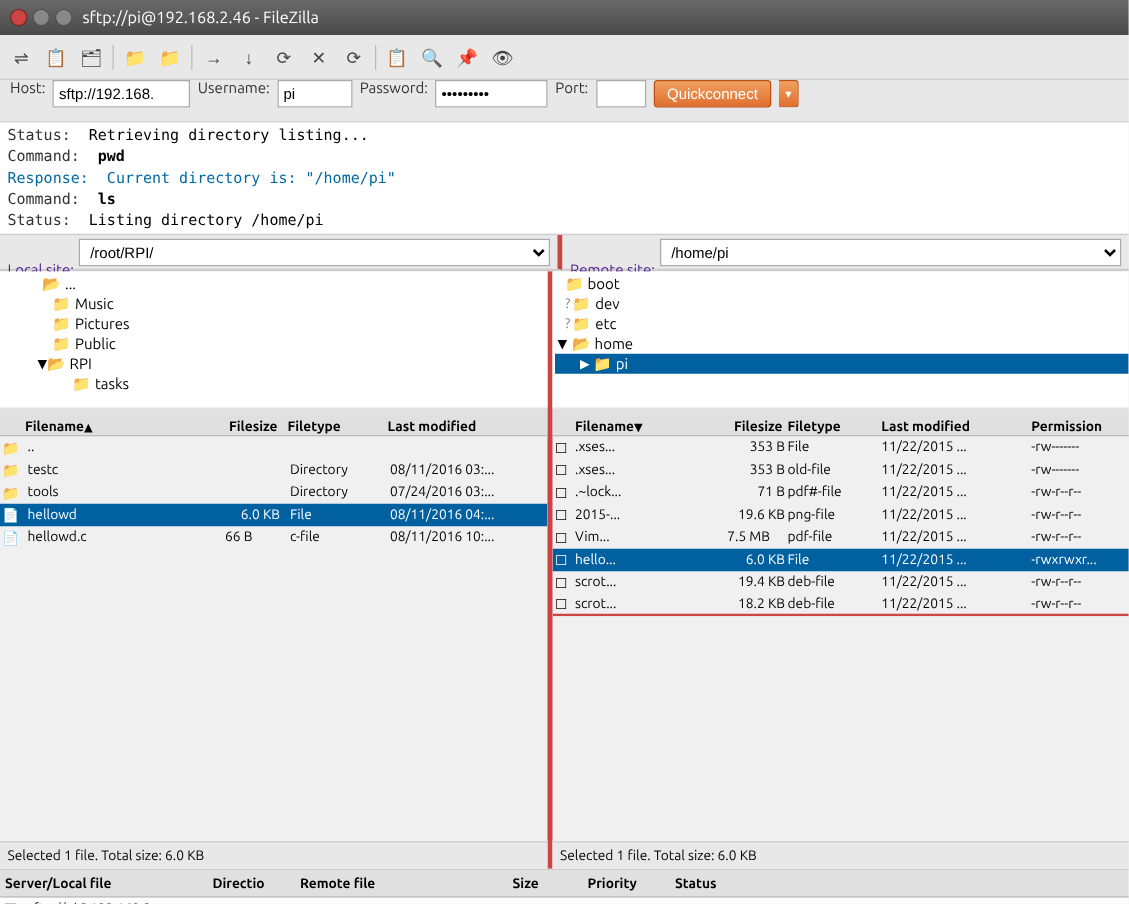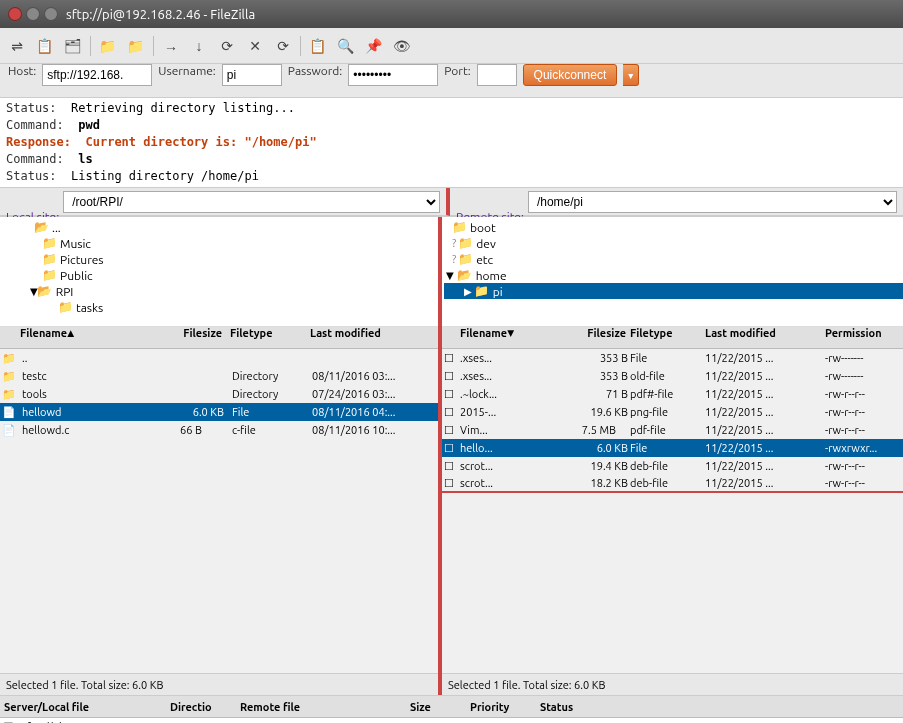--- a/index.html
+++ b/index.html
@@ -95,21 +95,21 @@
       border-bottom: 1px solid #ccc;
       height: 90px;
       padding: 2px 6px;
       overflow: hidden;
       font-size: 12px;
       font-family: monospace;
     }
     .log-line { line-height: 17px; }
     .log-label { color: #333; }
     .log-cmd { color: #000; font-weight: bold; }
-    .log-response { color: #c2410c; font-weight: bold; }
+    .log-response { color: #0369a1; font-weight: normal; }
     .log-status { color: #000; }
 
     
     .sitebar {
       background: #e8e8e8;
       border-bottom: 1px solid #ccc;
       height: 28px;
       display: flex;
       align-items: center;
       padding: 0 6px;
@@ -139,21 +139,21 @@
     .tree-label { font-size: 12px; }
     .folder-icon { color: #6699cc; }
 
     
     .filetable { flex: 1; overflow: hidden; }
     .table-header {
       display: flex;
       background: #e0e0e0;
       border-bottom: 1px solid #bbb;
       height: 22px;
-      align-items: flex-start;
+      align-items: flex-end;
       font-size: 11px;
       font-weight: bold;
     }
     .col-name { width: 140px; padding-left: 4px; cursor: pointer; }
     .col-size { width: 70px; text-align: right; padding-right: 4px; cursor: pointer; }
     .col-type { width: 80px; padding-left: 4px; cursor: pointer; }
     .col-modified { width: 130px; padding-left: 4px; cursor: pointer; }
 
     .table-rows { overflow: hidden; }
     .table-row {

